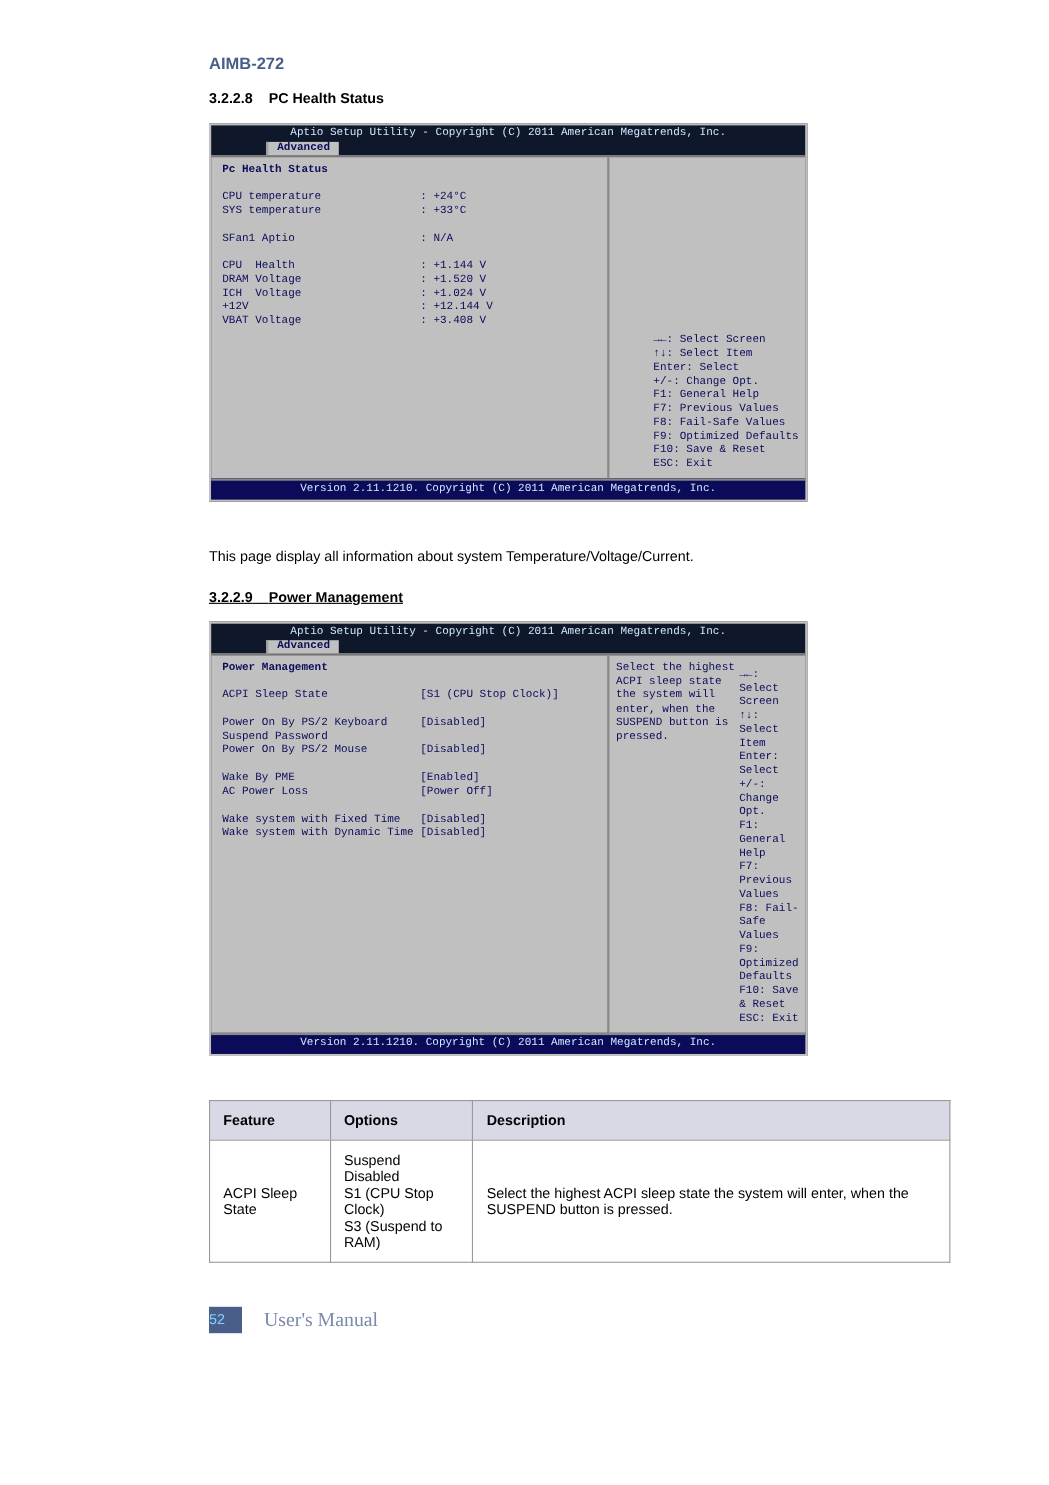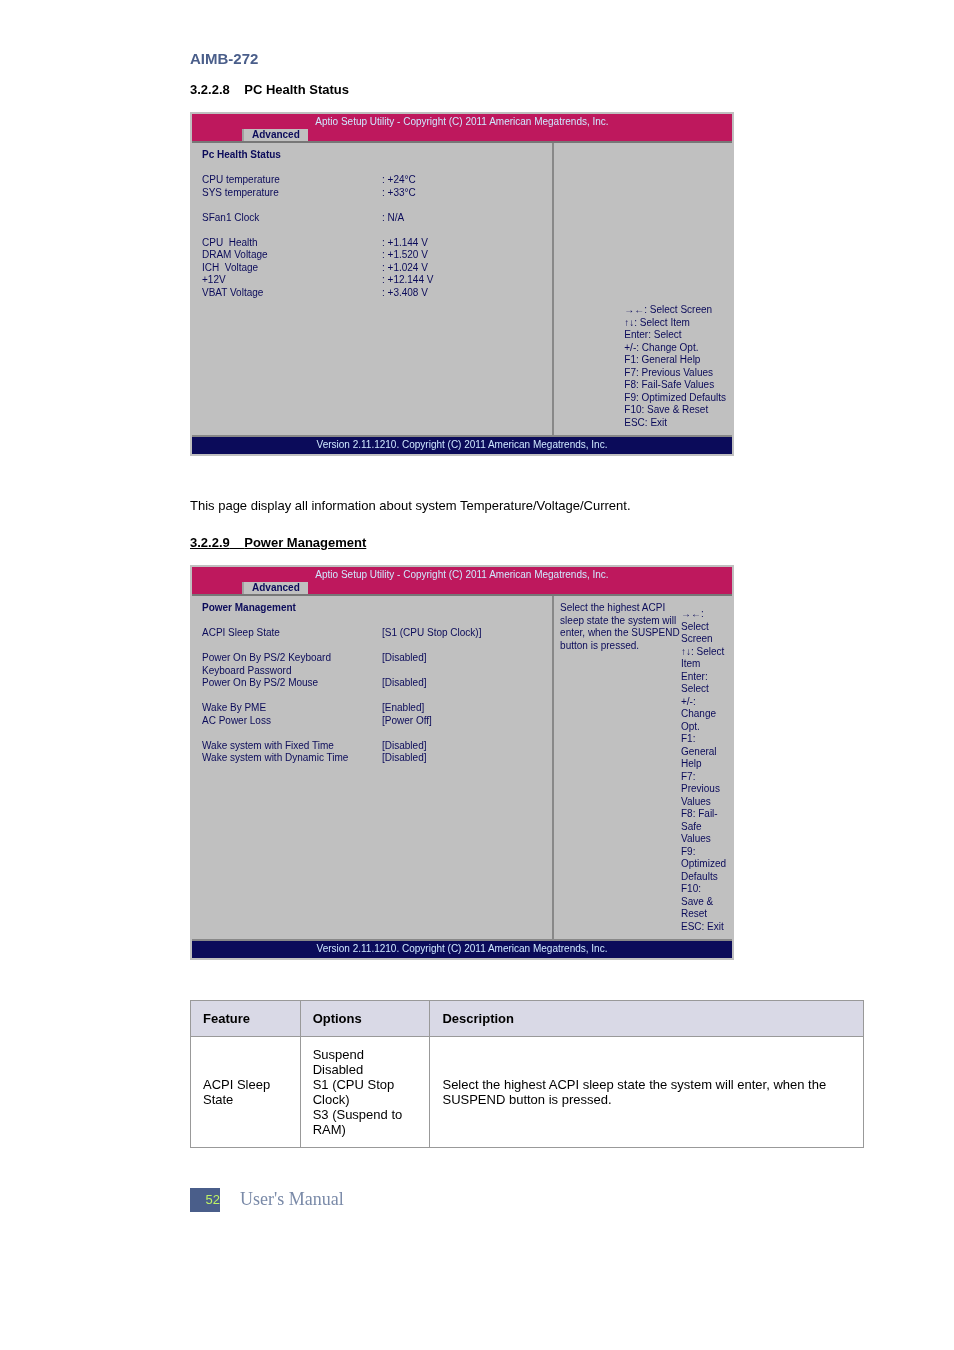--- a/index.html
+++ b/index.html
@@ -22,23 +22,23 @@
     margin-bottom: 15px;
   }
   .para {
     font-size: 13px;
     line-height: 1.5;
     margin-bottom: 20px;
   }
   
   .bios-box {
     width: 540px;
-    background: #be185d;
+    background: #0f172a;
     border: 2px solid #c0c0c0;
-    font-family: Liberation Sans, sans-serif;
+    font-family: Liberation Mono, monospace;
     font-size: 10px;
     line-height: 1.25;
     color: #ccc;
     margin-bottom: 40px;
   }
   .bios-titlebar {
     text-align: center;
     color: #cfe8ff;
     padding: 2px 0 0 0;
   }
@@ -121,22 +121,22 @@
   .footer {
     display: flex;
     align-items: center;
     margin-top: 40px;
     padding-left: 100px;
   }
   .page-num {
     width: 30px;
     height: 24px;
     background: #4a5e8a;
-    color: #bef264;
-    text-align: right;
+    color: #7dd3fc;
+    text-align: left;
     line-height: 24px;
     font-size: 13px;
     margin-right: 20px;
   }
   .footer-txt {
     color: #7a8aa8;
     font-family: "Times New Roman", serif;
     font-size: 18px;
   }
 </style>
@@ -159,21 +159,21 @@
         <span class="bios-tab">Advanced</span>
       </div>
       <div class="bios-body">
         <div class="bios-left">
           <div class="bios-heading">Pc Health Status</div>
           <div>&nbsp;</div>
           <div id="bios1-rows">
               <div class="bios-row"><span class="bios-label">CPU temperature</span><span class="bios-val">: +24°C</span></div>
               <div class="bios-row"><span class="bios-label">SYS temperature</span><span class="bios-val">: +33°C</span></div>
               <div class="bios-row">&nbsp;</div>
-              <div class="bios-row"><span class="bios-label">SFan1 Clock</span><span class="bios-val">: N/A</span></div>
+              <div class="bios-row"><span class="bios-label">SFan1 Aptio</span><span class="bios-val">: N/A</span></div>
               <div class="bios-row">&nbsp;</div>
               <div class="bios-row"><span class="bios-label">CPU  Health</span><span class="bios-val">: +1.144 V</span></div>
               <div class="bios-row"><span class="bios-label">DRAM Voltage</span><span class="bios-val">: +1.520 V</span></div>
               <div class="bios-row"><span class="bios-label">ICH  Voltage</span><span class="bios-val">: +1.024 V</span></div>
               <div class="bios-row"><span class="bios-label">+12V</span><span class="bios-val">: +12.144 V</span></div>
               <div class="bios-row"><span class="bios-label">VBAT Voltage</span><span class="bios-val">: +3.408 V</span></div>
             </div>
         </div>
         <div class="bios-right">
           <div style="flex:1;"></div>
@@ -209,21 +209,21 @@
         <span class="bios-tab">Advanced</span>
       </div>
       <div class="bios-body">
         <div class="bios-left">
           <div class="bios-heading">Power Management</div>
           <div>&nbsp;</div>
           <div id="bios2-rows">
               <div class="bios-row"><span class="bios-label">ACPI Sleep State</span><span class="bios-val">[S1 (CPU Stop Clock)]</span></div>
               <div class="bios-row">&nbsp;</div>
               <div class="bios-row"><span class="bios-label">Power On By PS/2 Keyboard</span><span class="bios-val">[Disabled]</span></div>
-              <div class="bios-row"><span class="bios-label">Keyboard Password</span><span class="bios-val"></span></div>
+              <div class="bios-row"><span class="bios-label">Suspend Password</span><span class="bios-val"></span></div>
               <div class="bios-row"><span class="bios-label">Power On By PS/2 Mouse</span><span class="bios-val">[Disabled]</span></div>
               <div class="bios-row">&nbsp;</div>
               <div class="bios-row"><span class="bios-label">Wake By PME</span><span class="bios-val">[Enabled]</span></div>
               <div class="bios-row"><span class="bios-label">AC Power Loss</span><span class="bios-val">[Power Off]</span></div>
               <div class="bios-row">&nbsp;</div>
               <div class="bios-row"><span class="bios-label">Wake system with Fixed Time</span><span class="bios-val">[Disabled]</span></div>
               <div class="bios-row"><span class="bios-label">Wake system with Dynamic Time</span><span class="bios-val">[Disabled]</span></div>
             </div>
         </div>
         <div class="bios-right">

